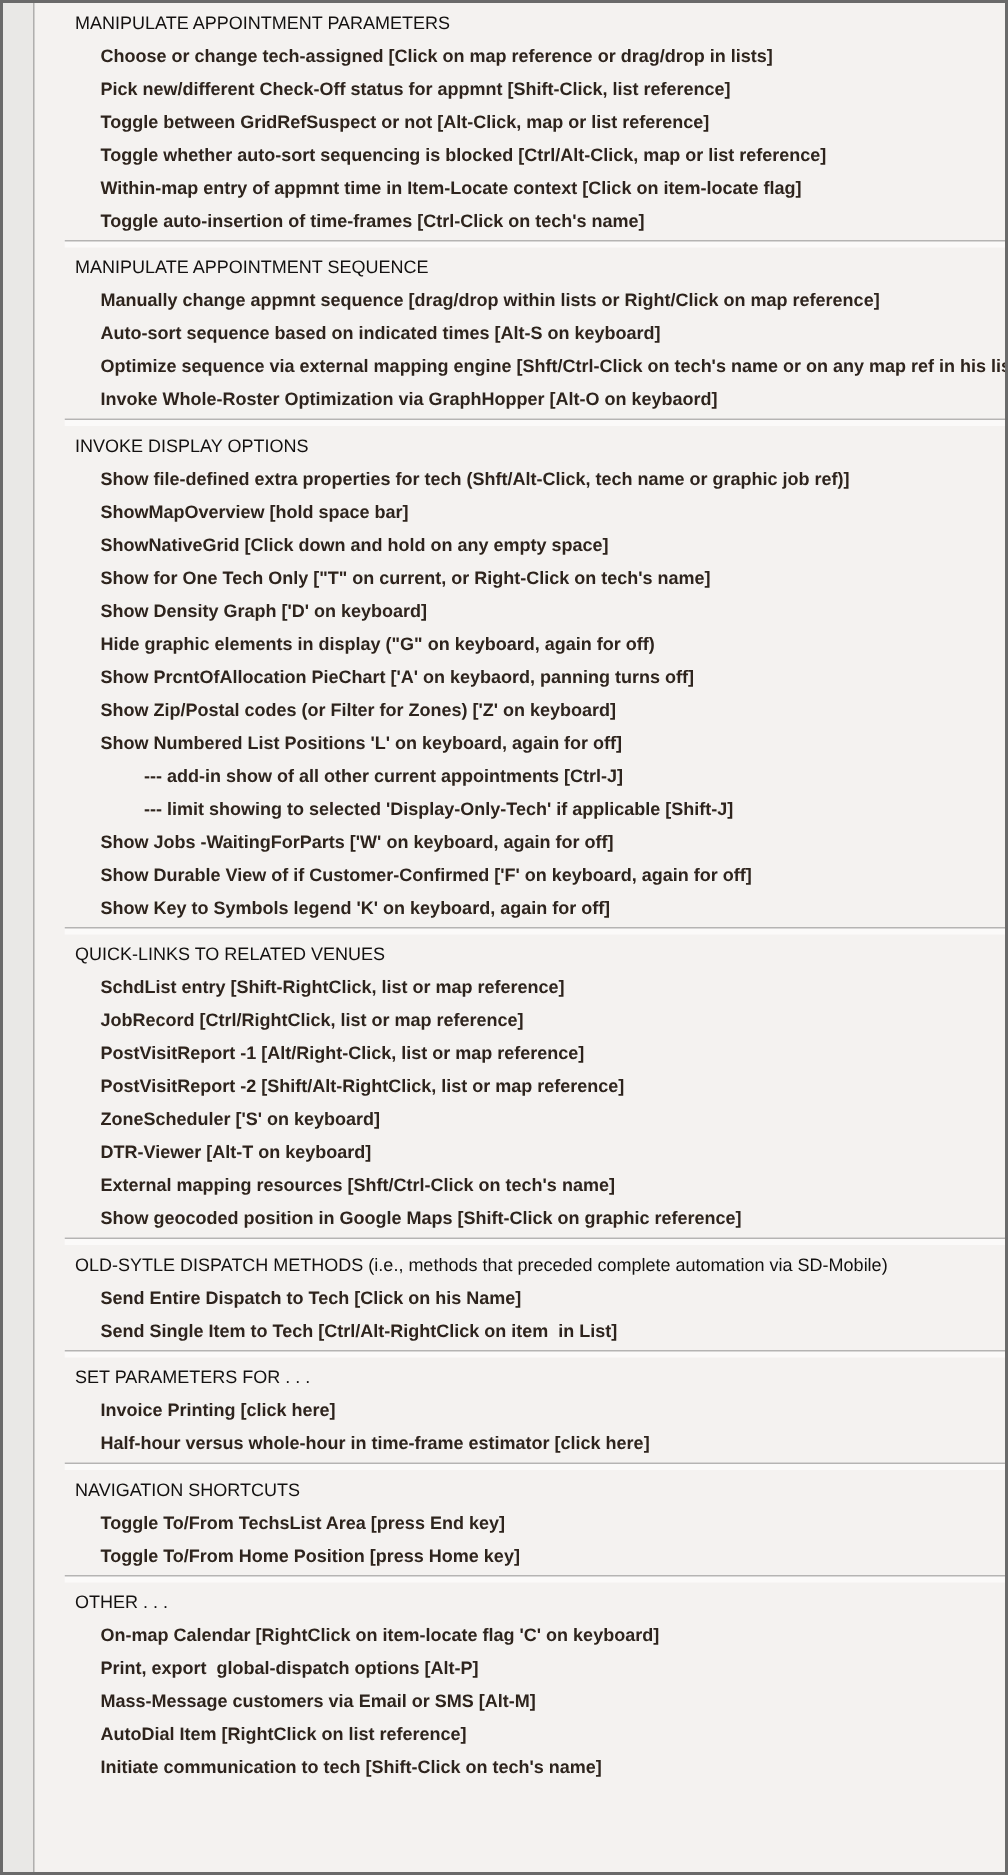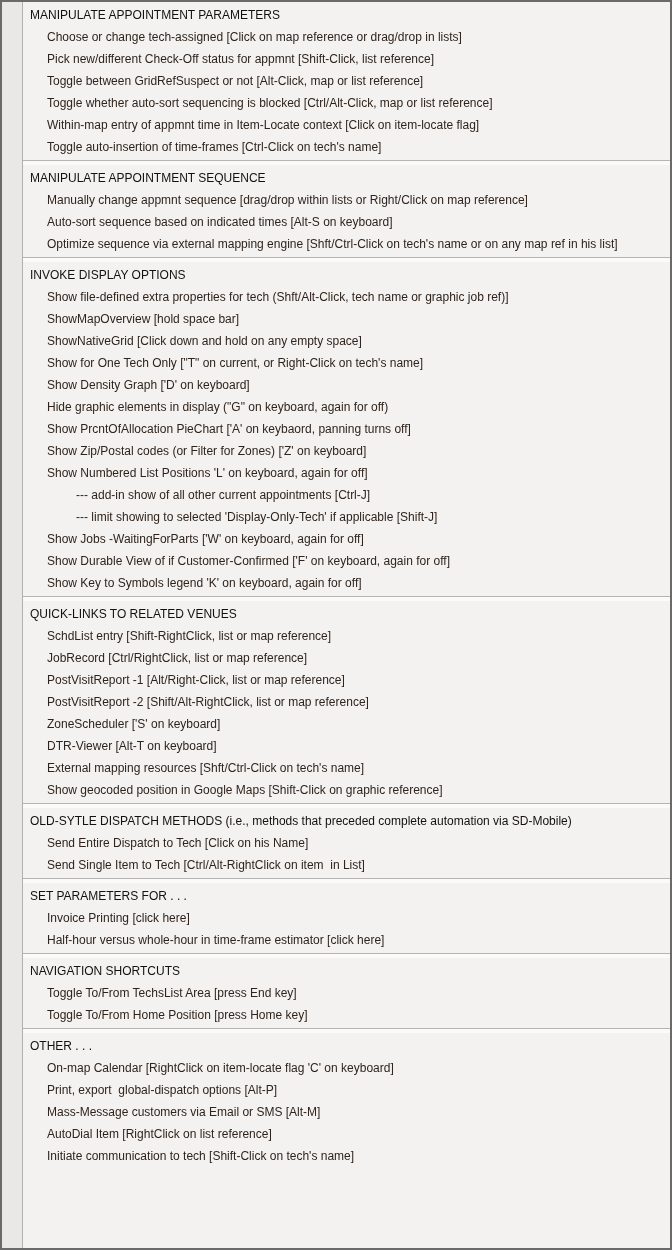--- a/index.html
+++ b/index.html
@@ -1,41 +1,41 @@
 <!DOCTYPE html>
 <html><head>
 <meta charset="utf-8">
 <style>
   html,body{margin:0;padding:0;background:#ffffff;}
   body{font-family:"Liberation Sans","DejaVu Sans",sans-serif;}
   .wrap{
     width:672px;height:1250px;box-sizing:border-box;
     border:2px solid #6a6a6a;
-    display:flex;background:#f4f2f0;overflow:hidden;
+    display:flex;background:#f4f2f0;overflow:hidden;gap:20px;
   }
   .gutter{
     width:20px;flex:0 0 20px;background:#e9e8e6;
     border-right:1px solid #b0afae;
   }
   .content{
     flex:1;display:flex;flex-direction:column;overflow:hidden;
     background:#f4f2f0;
   }
   .section{padding:2px 0;}
   .section:last-child{flex:1;}
   .sep{
     height:4px;flex:0 0 auto;
     background:#fbfaf9;border-top:1px solid #b5b4b3;
   }
   .line{
     height:22px;display:flex;align-items:center;
     font-size:12px;line-height:22px;white-space:pre;
   }
   .line.header{padding-left:7px;color:#131110;}
-  .line.item{padding-left:24px;color:#2e241d;}
+  .line.item{padding-left:24px;color:#2e241d;font-weight:bold;}
   .line.item.indent2{padding-left:53px;}
 </style>
 </head>
 <body>
 
 <div class="wrap">
   <div class="gutter"></div>
   <div class="content" id="content">
       <div class="section">
         <div class="line header">MANIPULATE APPOINTMENT PARAMETERS</div>
@@ -45,20 +45,21 @@
         <div class="line item">Toggle whether auto-sort sequencing is blocked [Ctrl/Alt-Click, map or list reference]</div>
         <div class="line item">Within-map entry of appmnt time in Item-Locate context [Click on item-locate flag]</div>
         <div class="line item">Toggle auto-insertion of time-frames [Ctrl-Click on tech's name]</div>
       </div>
       <div class="sep"></div>
       <div class="section">
         <div class="line header">MANIPULATE APPOINTMENT SEQUENCE</div>
         <div class="line item">Manually change appmnt sequence [drag/drop within lists or Right/Click on map reference]</div>
         <div class="line item">Auto-sort sequence based on indicated times [Alt-S on keyboard]</div>
         <div class="line item">Optimize sequence via external mapping engine [Shft/Ctrl-Click on tech's name or on any map ref in his list]</div>
+        <div class="line item">Invoke Whole-Roster Optimization via GraphHopper [Alt-O on keybaord]</div>
       </div>
       <div class="sep"></div>
       <div class="section">
         <div class="line header">INVOKE DISPLAY OPTIONS</div>
         <div class="line item">Show file-defined extra properties for tech (Shft/Alt-Click, tech name or graphic job ref)]</div>
         <div class="line item">ShowMapOverview [hold space bar]</div>
         <div class="line item">ShowNativeGrid [Click down and hold on any empty space]</div>
         <div class="line item">Show for One Tech Only ["T" on current, or Right-Click on tech's name]</div>
         <div class="line item">Show Density Graph ['D' on keyboard]</div>
         <div class="line item">Hide graphic elements in display ("G" on keyboard, again for off)</div>

